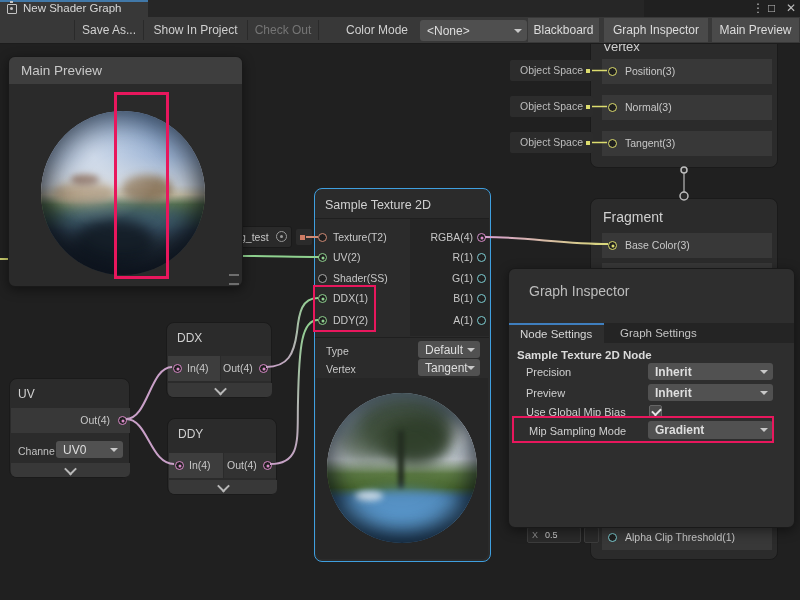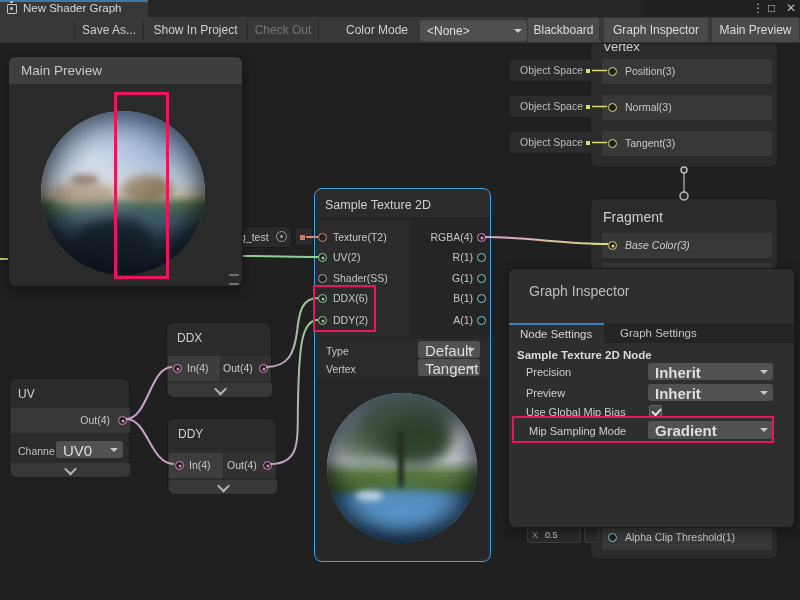--- a/index.html
+++ b/index.html
@@ -16,21 +16,21 @@
   .sg-icon::before{content:"";position:absolute;left:2px;top:2px;width:3px;height:3px;background:#c4c4c4;border-radius:50%;}
   .sg-icon::after{content:"";position:absolute;left:2px;top:-4px;width:3px;height:2px;background:#c4c4c4;}
   .tab-title{left:23px;top:2px;font-size:11.5px;color:#d8d8d8;}
   .winico{position:absolute;top:1px;font-size:12px;color:#bdbdbd;line-height:15px;}
 
   
   .toolbar{position:absolute;left:0;top:17px;width:800px;height:27px;background:#383838;border-bottom:1px solid #1c1c1c;box-sizing:border-box;z-index:10;}
   .tbtn{position:absolute;top:0;height:26px;line-height:26px;font-size:12px;color:#d0d0d0;text-align:center;}
   .tdiv{position:absolute;top:3px;width:1px;height:20px;background:#2a2a2a;}
   .toggle{position:absolute;top:1px;height:24px;line-height:24px;background:#4a4a4a;font-size:12px;color:#dcdcdc;text-align:center;}
-  .dd{position:absolute;background:#4f4f4f;border-radius:3px;color:#dedede;font-size:15px;box-sizing:border-box;}
+  .dd{position:absolute;background:#4f4f4f;border-radius:3px;color:#dedede;font-size:12px;box-sizing:border-box;}
   .dd span{position:absolute;left:7px;top:50%;transform:translateY(-50%);}
   .dar{position:absolute;right:5px;top:50%;margin-top:-2px;width:0;height:0;
        border-left:4px solid transparent;border-right:4px solid transparent;border-top:4px solid #c8c8c8;}
 
   
   .node{position:absolute;background:#2b2b2b;border:1px solid #1a1a1a;border-radius:8px;box-sizing:border-box;z-index:2;}
   .nrow{position:absolute;background:#383838;}
   .ntitle{position:absolute;color:#d0d0d0;}
   .plabel{position:absolute;font-size:10.5px;color:#c8c8c8;line-height:12px;}
   .port{position:absolute;border-radius:50%;border:1.5px solid currentColor;background:#1f1f1f;box-sizing:border-box;width:9px;height:9px;}
@@ -77,21 +77,21 @@
     <span>Object Space</span><i class="pdot"></i>
   </div>
   <div class="pill" style="left:510px;top:132px;width:83px;height:21px;line-height:21px;z-index:2;">
     <span>Object Space</span><i class="pdot"></i>
   </div>
 
   <div class="node" style="left:590px;top:198px;width:188px;height:362px;">
     <div class="ntitle txt" style="left:12px;top:10px;font-size:14px;">Fragment</div>
     <div class="nrow" style="left:11px;top:34px;width:170px;height:25px;"></div>
     <div class="port dot" style="left:17px;top:42px;color:#dcdc6e;"></div>
-    <div class="plabel" style="left:34px;top:40px;font-style:italic;">Base Color(3)</div>
+    <div class="plabel" style="left:34px;top:40px;">Base Color(3)</div>
     <div class="nrow" style="left:11px;top:64px;width:170px;height:25px;"></div>
     <div class="nrow" style="left:11px;top:326px;width:170px;height:25px;"></div>
     <div class="port" style="left:17px;top:334px;color:#7ecfd4;"></div>
     <div class="plabel" style="left:34px;top:332px;">Alpha Clip Threshold(1)</div>
   </div>
 
   <div class="abs" style="left:527px;top:527px;width:54px;height:16px;background:#2a2a2a;border:1px solid #3c3c3c;border-radius:2px;z-index:2;font-size:9px;line-height:15px;box-sizing:border-box;">
     <span class="abs" style="left:4px;color:#909090;">X</span>
     <span class="abs" style="left:17px;color:#cccccc;">0.5</span>
   </div>
@@ -112,21 +112,21 @@
     <div class="abs" style="left:95px;top:30px;width:79px;height:117px;background:#252525;"></div>
 
     <div class="port" style="left:3px;top:44px;color:#cf8a75;"></div>
     <div class="port dot" style="left:3px;top:64px;color:#8fd18f;"></div>
     <div class="port" style="left:3px;top:85px;color:#a8a8a8;"></div>
     <div class="port dot" style="left:3px;top:105px;color:#8fd18f;"></div>
     <div class="port dot" style="left:3px;top:127px;color:#8fd18f;"></div>
     <div class="plabel" style="left:18px;top:42px;">Texture(T2)</div>
     <div class="plabel" style="left:18px;top:62px;">UV(2)</div>
     <div class="plabel" style="left:18px;top:83px;">Shader(SS)</div>
-    <div class="plabel" style="left:18px;top:103px;">DDX(6)</div>
+    <div class="plabel" style="left:18px;top:103px;">DDX(1)</div>
     <div class="plabel" style="left:18px;top:125px;">DDY(2)</div>
 
     <div class="port dot" style="left:162px;top:44px;color:#d98ac8;"></div>
     <div class="port" style="left:162px;top:64px;color:#7ecfd4;"></div>
     <div class="port" style="left:162px;top:85px;color:#7ecfd4;"></div>
     <div class="port" style="left:162px;top:105px;color:#7ecfd4;"></div>
     <div class="port" style="left:162px;top:127px;color:#7ecfd4;"></div>
     <div class="plabel" style="left:96px;top:42px;width:62px;text-align:right;">RGBA(4)</div>
     <div class="plabel" style="left:96px;top:62px;width:62px;text-align:right;">R(1)</div>
     <div class="plabel" style="left:96px;top:83px;width:62px;text-align:right;">G(1)</div>

